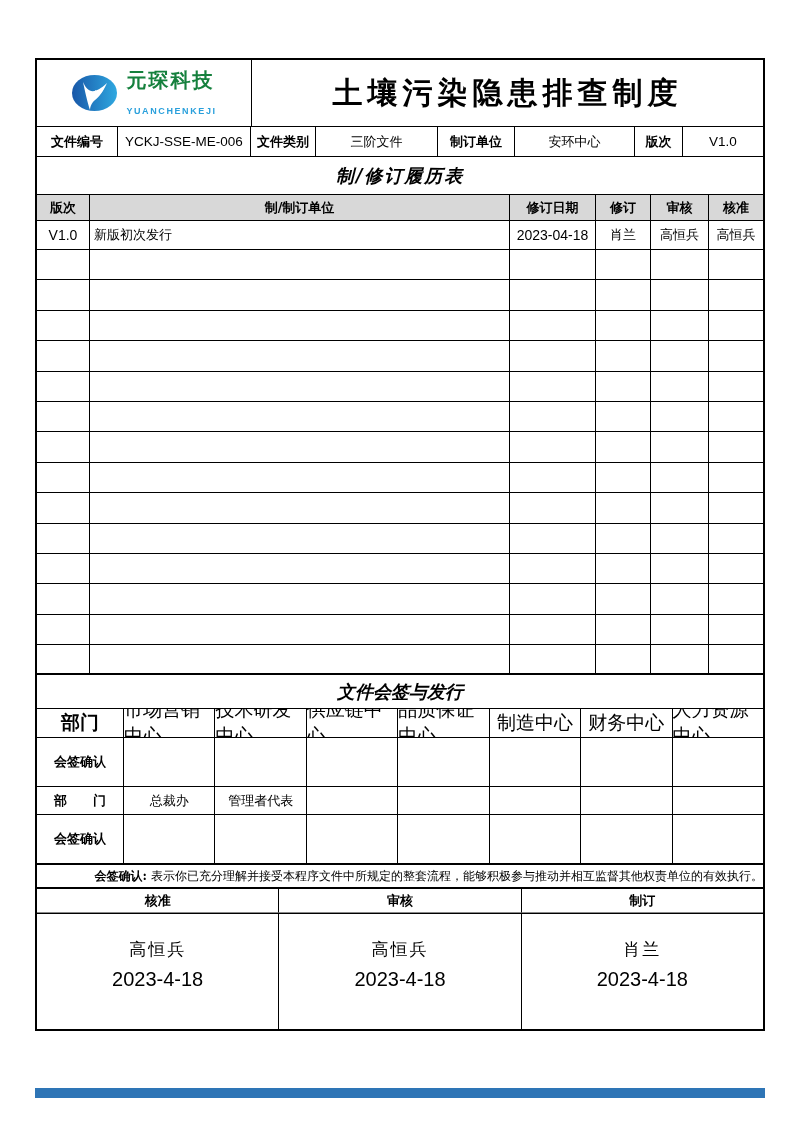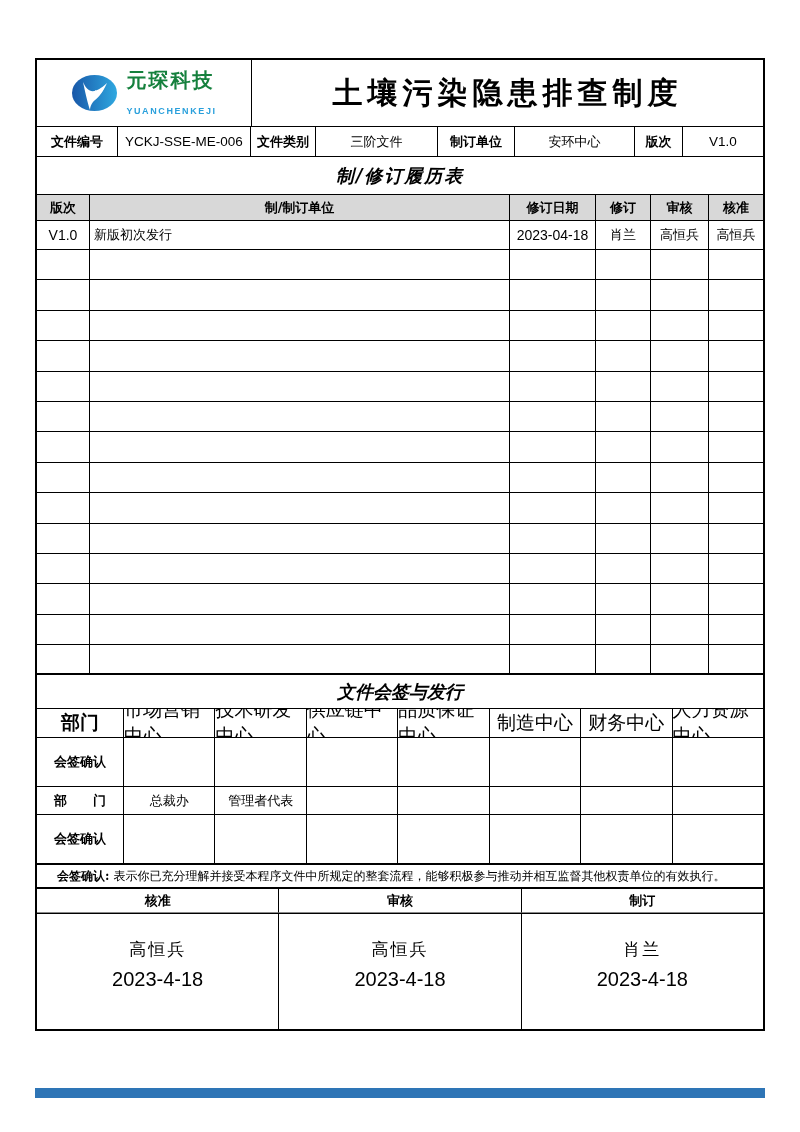--- a/index.html
+++ b/index.html
@@ -50,21 +50,21 @@
   .row-sec2{height:34px;font-weight:bold;font-size:18px;}
   .drow{height:29px;font-size:19px;}
   .drow2{height:28px;font-size:13px;}
   .crow{height:49px;font-size:13px;}
   .crow2{height:50px;font-size:13px;border-bottom-width:2.5px;}
   .sl{width:87px;font-weight:bold;}
   .sc{flex:1;}
 
   
   .nrow{height:24px;border-bottom-width:2.5px;}
-  .nrow > div{flex:1;justify-content:flex-start;padding-left:20px;font-size:12px;}
+  .nrow > div{flex:1;justify-content:flex-end;padding-left:20px;font-size:12px;}
   .note-label{font-weight:bold;margin-right:4px;white-space:nowrap;}
   .note-text{white-space:nowrap;}
 
   
   .ahead{height:25px;font-weight:bold;font-size:13px;}
   .ahead > div{border-bottom:1px solid #888;}
   .acontent{height:115px;border-bottom:none;}
   .acol{flex:1;flex-direction:column;justify-content:center;padding-bottom:14px;gap:7px;display:flex;align-items:center;}
   .aname{font-size:17px;letter-spacing:2px;}
   .adate{font-size:20px;font-family:"Liberation Sans",sans-serif;}

